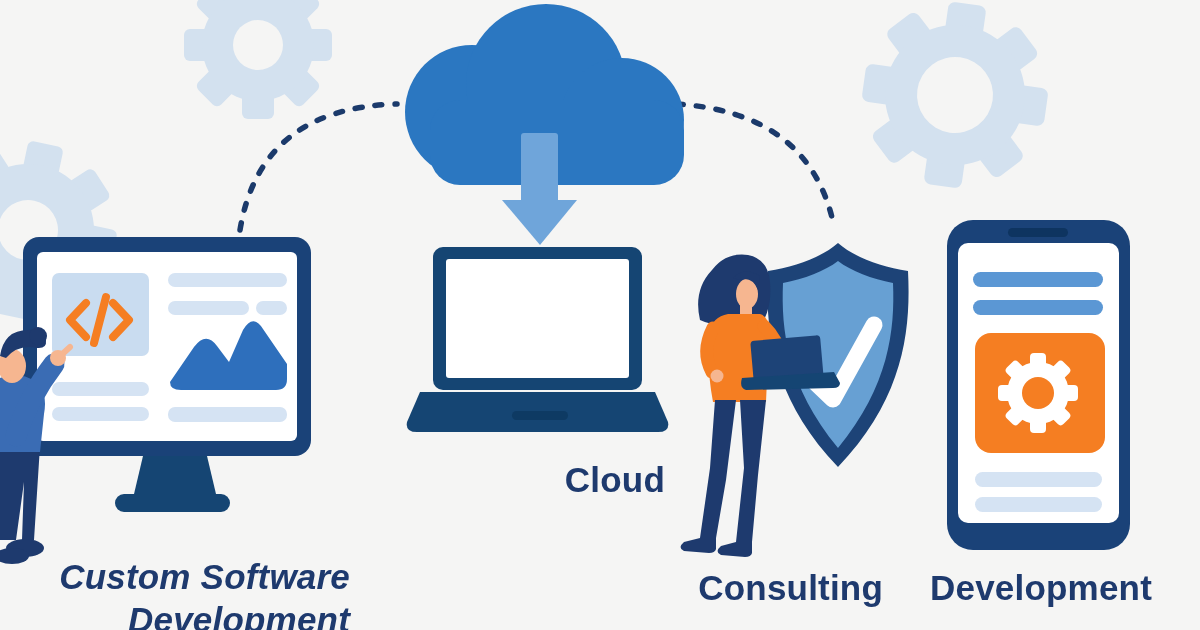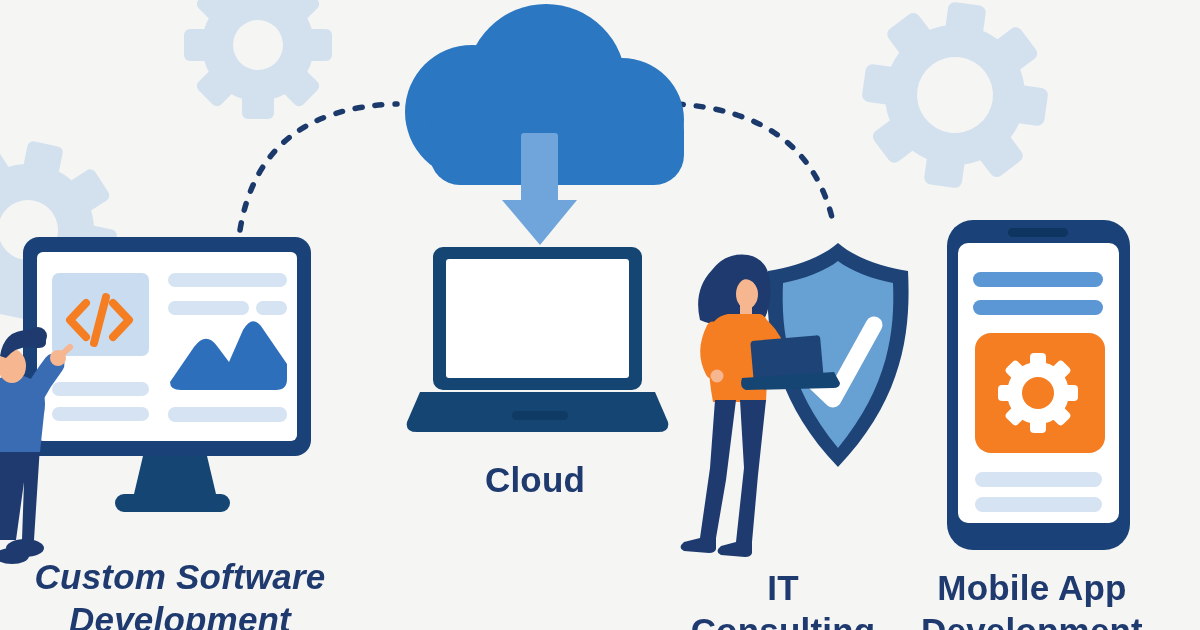--- a/index.html
+++ b/index.html
@@ -8,21 +8,21 @@
     background:var(--background,#f5f5f4);
     font-family:"Liberation Sans", sans-serif;
   }
   .illustration{position:absolute;left:0;top:0;}
   .service-label{
     position:absolute;text-align:center;
     color:var(--navy-text,#1e3a6e);
     font-weight:700;font-size:35px;line-height:43px;
     letter-spacing:0.2px;
   }
-  .service-label span{display:block;}
+  .service-label span{display:block;text-align:right;}
   
   .f-bg{fill:var(--background,#f5f5f4)}
   .f-pale{fill:var(--gear-pale-blue,#d3e1ef)}
   .f-cloud{fill:var(--cloud-blue,#2b77c1)}
   .f-arrow{fill:var(--arrow-blue,#6fa5da)}
   .f-frame{fill:var(--navy-frame,#1a4278)}
   .f-deep{fill:var(--navy-deep,#154573)}
   .f-ink{fill:var(--navy-text,#1e3a6e)}
   .f-panel{fill:var(--panel-blue,#c9dcf0)}
   .f-bar{fill:var(--bar-blue,#d5e3f3)}
@@ -216,22 +216,20 @@
   <div class="service-label" style="left:10px;top:555px;width:340px;font-style:italic;">
     <span>Custom Software</span>
     <span>Development</span>
   </div>
 
   <div class="service-label" style="left:405px;top:458px;width:260px;">
     <span>Cloud</span>
   </div>
 
   <div class="service-label" style="left:683px;top:566px;width:200px;">
-    <span>IT</span>
     <span>Consulting</span>
   </div>
 
   <div class="service-label" style="left:912px;top:566px;width:240px;">
-    <span>Mobile App</span>
     <span>Development</span>
   </div>
 
 </div>
 
 </body></html>

